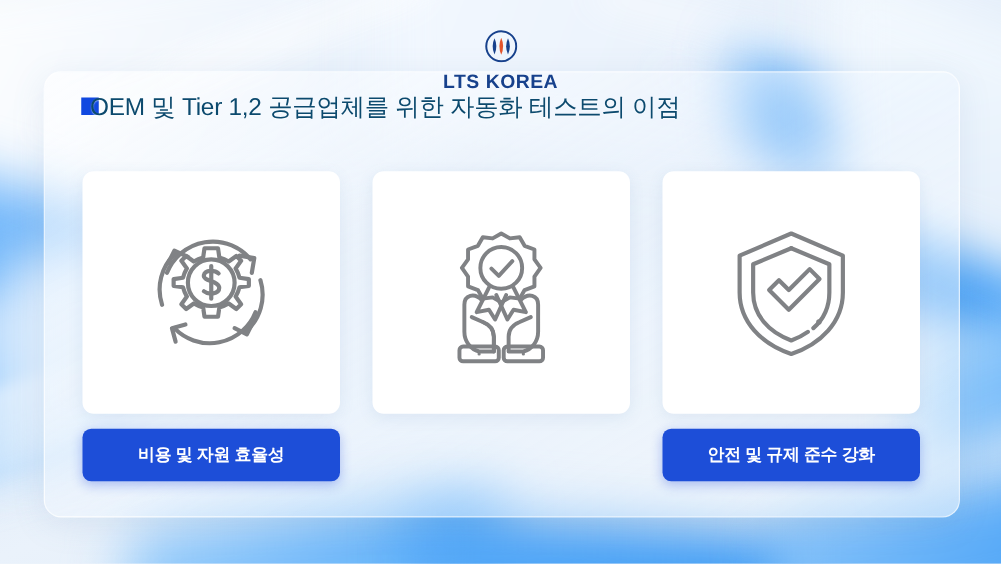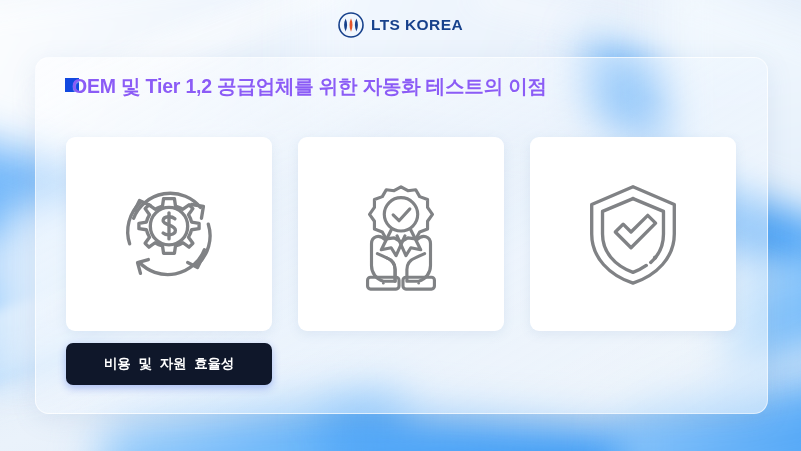--- a/index.html
+++ b/index.html
@@ -11,23 +11,24 @@
   }
 
   
   #bg{ position:absolute; inset:0; overflow:hidden; background:linear-gradient(160deg,#e9f1fa 0%,#dfeaf7 35%,#eaf2fb 60%,#dbe8f6 100%); }
   #bg .sh{ position:absolute; filter:blur(14px); }
   #bg .sh2{ position:absolute; filter:blur(22px); }
   #bg .sh3{ position:absolute; filter:blur(6px); }
 
   
   .logo-bar{
-    position:absolute; left:0; right:0; top:12px;
+    position:absolute; left:0; right:0; top:24px;
     display:flex; align-items:center; justify-content:center; gap:7px;
     z-index:6;
+    flex-direction:column;
   }
   .logo-mark{ width:26px; height:26px; display:block; }
   .logo-text{
     font-size:15.5px; font-weight:bold; letter-spacing:.4px;
     color:#17418c;
   }
 
   
   .panel{
     position:absolute; left:35px; top:57px; width:733px; height:357px;
@@ -40,44 +41,44 @@
 
   
   .title-row{
     position:absolute; left:65px; top:74px; z-index:7;
     display:flex; align-items:flex-start; gap:0;
   }
   .title-square{
     width:14px; height:14px; background:#1148e0; margin-top:4px; margin-right:-7px; flex:none;
   }
   .title-text{
-    font-size:19.5px; font-weight:bold; color:#8b5cf6;
+    font-size:19.5px; font-weight:normal; color:#0c4a6e;
     letter-spacing:-.2px; position:relative; z-index:2; line-height:1.3;
     text-shadow:0 1px 1px rgba(255,255,255,.55);
   }
 
   
   .cards{
     position:absolute; left:66px; top:137px; width:670px;
     display:flex; gap:26px; z-index:7;
   }
   .col{ width:206px; display:flex; flex-direction:column; align-items:stretch; }
   .card{
     height:194px; background:#ffffff; border-radius:9px;
     box-shadow:0 3px 12px rgba(80,120,170,.10);
     display:flex; align-items:center; justify-content:center;
   }
   .card svg{ display:block; }
   .btn{
     margin-top:12px; height:42px; border-radius:7px;
-    background:#0f172a;
+    background:#1d4ed8;
     box-shadow:0 3px 9px rgba(15,61,219,.30);
     display:flex; align-items:center; justify-content:center;
     color:#fff; font-size:13.5px; font-weight:bold; letter-spacing:-.2px;
-    cursor:pointer; border:none; font-family:Liberation Mono, monospace;
+    cursor:pointer; border:none; font-family:Liberation Sans, sans-serif;
   }
 </style>
 </head>
 <body>
 
 <div id="bg">
 
   <div class="sh2" style="left:-60px;top:-40px;width:420px;height:230px;background:linear-gradient(120deg,#ffffff,#e3eefb);transform:skewY(-9deg);"></div>
   <div class="sh2" style="left:300px;top:-70px;width:560px;height:210px;background:linear-gradient(110deg,#f4f9ff,#dfeaf8);transform:skewY(7deg);"></div>
   <div class="sh" style="left:20px;top:40px;width:330px;height:12px;background:#ffffff;transform:rotate(-20deg);opacity:.9;"></div>
@@ -191,15 +192,16 @@
           <path d="M60 12 L102 30 L102 60 C102 84 84 102 60 110 C36 102 18 84 18 60 L18 30 Z"></path>
 
           <path d="M60 24 L91 37 L91 60 C91 72 86 82 78 89"></path>
           <path d="M60 24 L29 37 L29 60 C29 78 41 92 60 99 C65 97.2 69.6 94.8 73.5 92"></path>
           <circle cx="82.5" cy="84" r="2.2" fill="#808285" stroke="none"></circle>
 
           <path d="M42 58 L50 50 L58 58 L75 41 L83 49 L58 74 Z"></path>
         </svg>
       </span>
     </div>
+    <button class="btn">안전 및 규제 준수 강화</button>
   </div>
 
 </div>
 
 </body></html>

